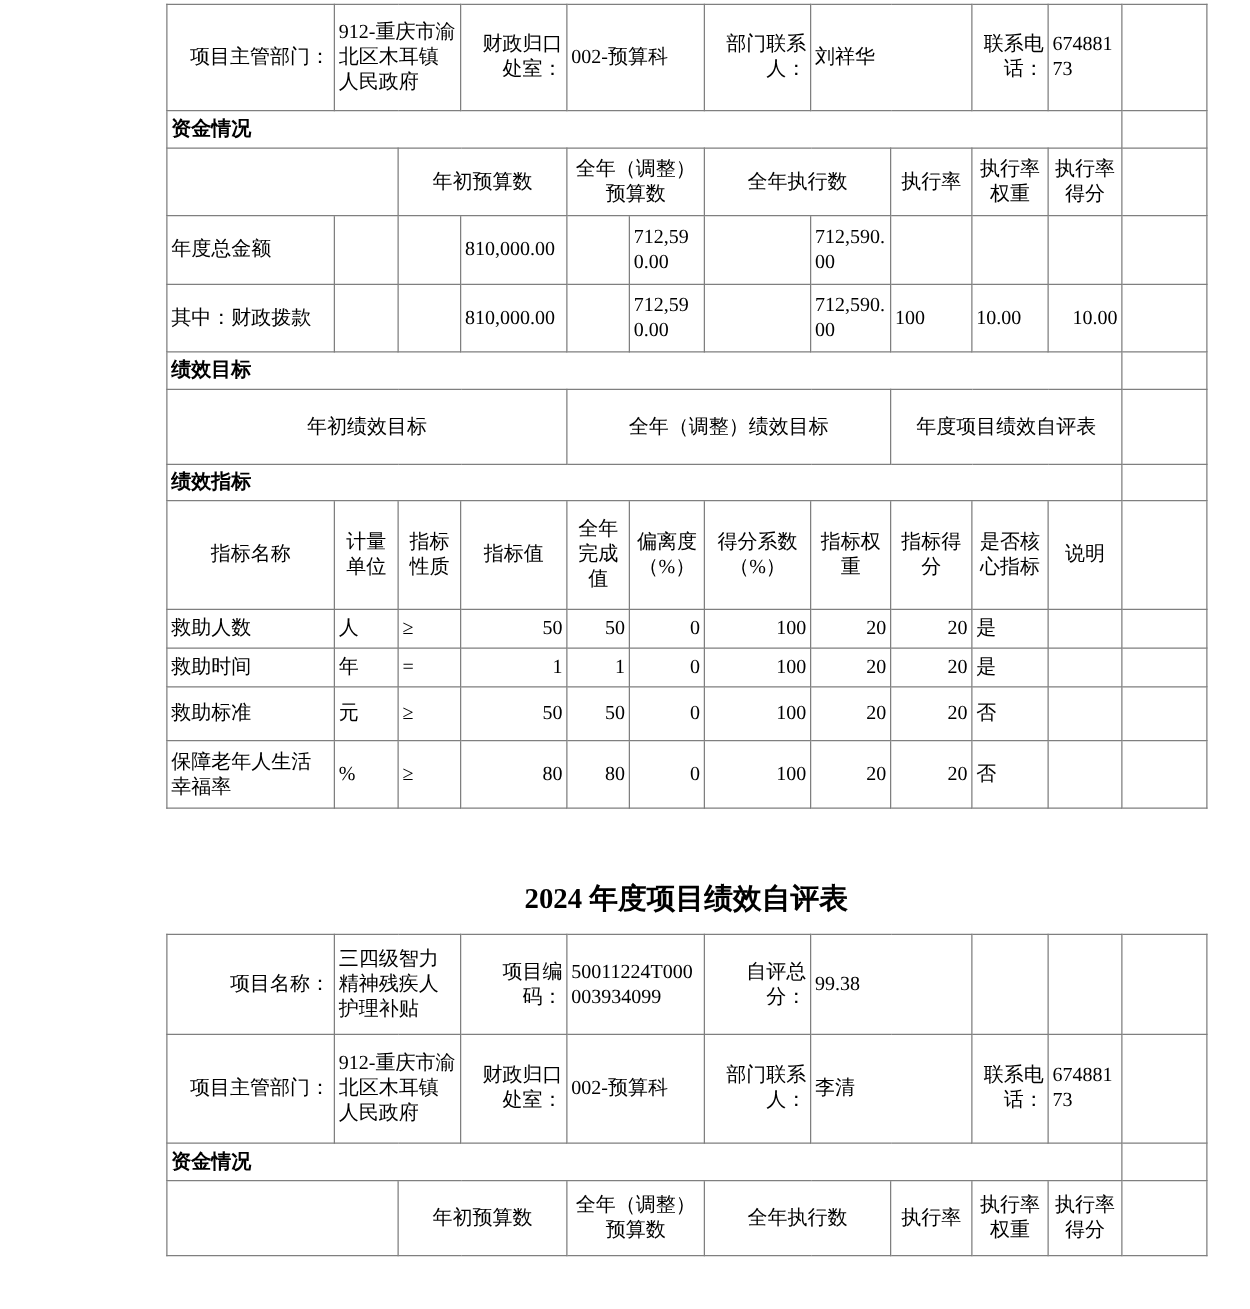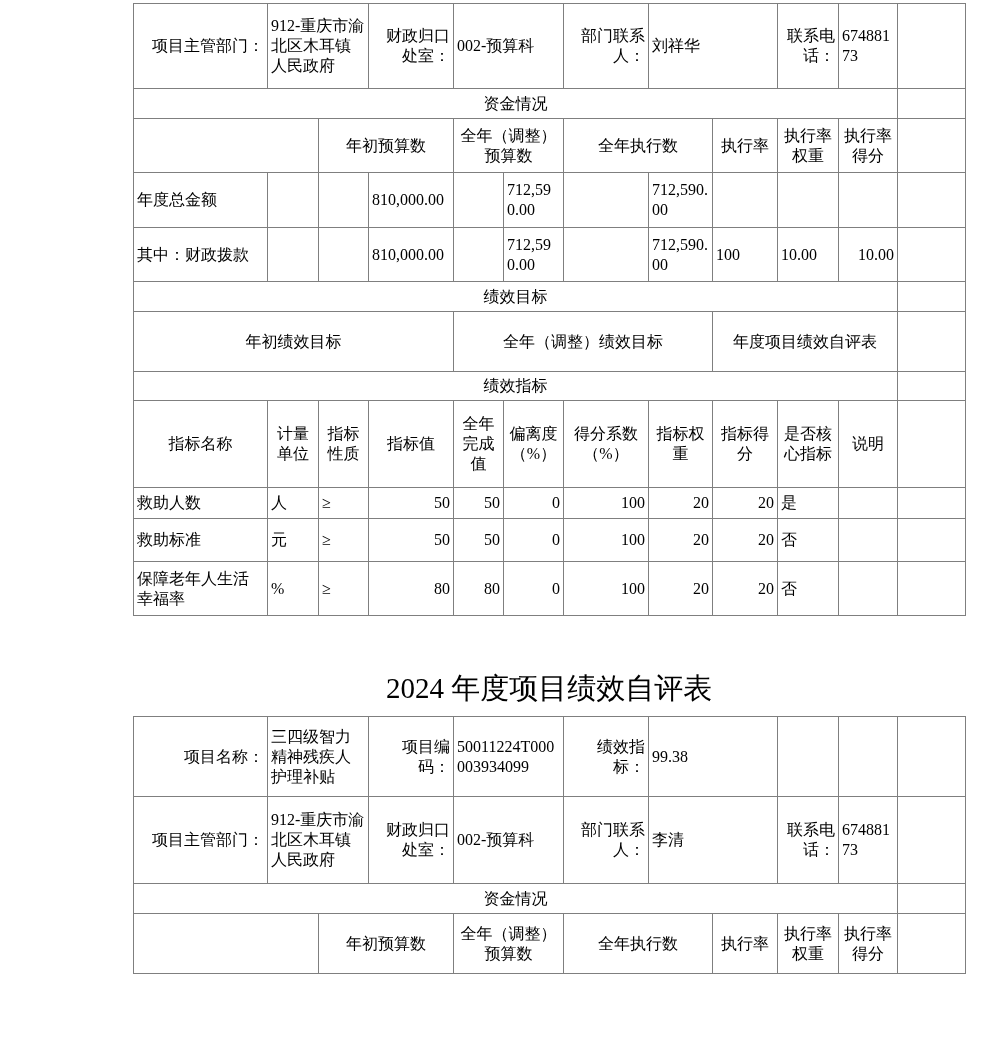--- a/index.html
+++ b/index.html
@@ -14,24 +14,24 @@
     border:1px solid #7f7f7f;
     font-size:16px;line-height:1.25;
     padding:1px 3px;vertical-align:middle;
     word-break:break-all;overflow:hidden;
     font-family:"Liberation Serif", serif;
   }
   .lab{text-align:right;}
   .val{text-align:left;}
   .num{text-align:right;}
   .ctr{text-align:center;}
-  .banner{text-align:center;}
+  .banner{font-weight:bold;}
   .title{
     width:832px;text-align:center;
-    font-size:29px;font-weight:normal;line-height:40px;
+    font-size:23px;font-weight:bold;line-height:40px;
     margin:52px 0 8px 0;
     font-family:"Liberation Serif", serif;
   }
 </style>
 </head>
 <body>
 
 <div class="page">
   <div class="wrapper">
 
@@ -151,20 +151,34 @@
         <td class="num">50</td>
         <td class="num">0</td>
         <td class="num">100</td>
         <td class="num">20</td>
         <td class="num">20</td>
         <td class="val">是</td>
         <td class="val"></td>
         <td></td>
       </tr>
 
+      <tr style="height:31px">
+        <td class="val">救助时间</td>
+        <td class="val">年</td>
+        <td class="val">=</td>
+        <td class="num">1</td>
+        <td class="num">1</td>
+        <td class="num">0</td>
+        <td class="num">100</td>
+        <td class="num">20</td>
+        <td class="num">20</td>
+        <td class="val">是</td>
+        <td class="val"></td>
+        <td></td>
+      </tr>
 
       <tr style="height:43px">
         <td class="val">救助标准</td>
         <td class="val">元</td>
         <td class="val">≥</td>
         <td class="num">50</td>
         <td class="num">50</td>
         <td class="num">0</td>
         <td class="num">100</td>
         <td class="num">20</td>
@@ -209,21 +223,21 @@
           <col style="width:59px">
           <col style="width:68px">
       </colgroup>
 
       <tbody>
           <tr style="height:80px">
         <td class="lab">项目名称：</td>
         <td class="val" colspan="2">三四级智力精神残疾人护理补贴</td>
         <td class="lab">项目编码：</td>
         <td class="val" colspan="2">50011224T000003934099</td>
-        <td class="lab">绩效指标：</td>
+        <td class="lab">自评总分：</td>
         <td class="val" colspan="2">99.38</td>
         <td></td>
         <td></td>
         <td></td>
       </tr>
 
       <tr style="height:87px">
         <td class="lab">项目主管部门：</td>
         <td class="val" colspan="2">912-重庆市渝北区木耳镇人民政府</td>
         <td class="lab">财政归口处室：</td>

